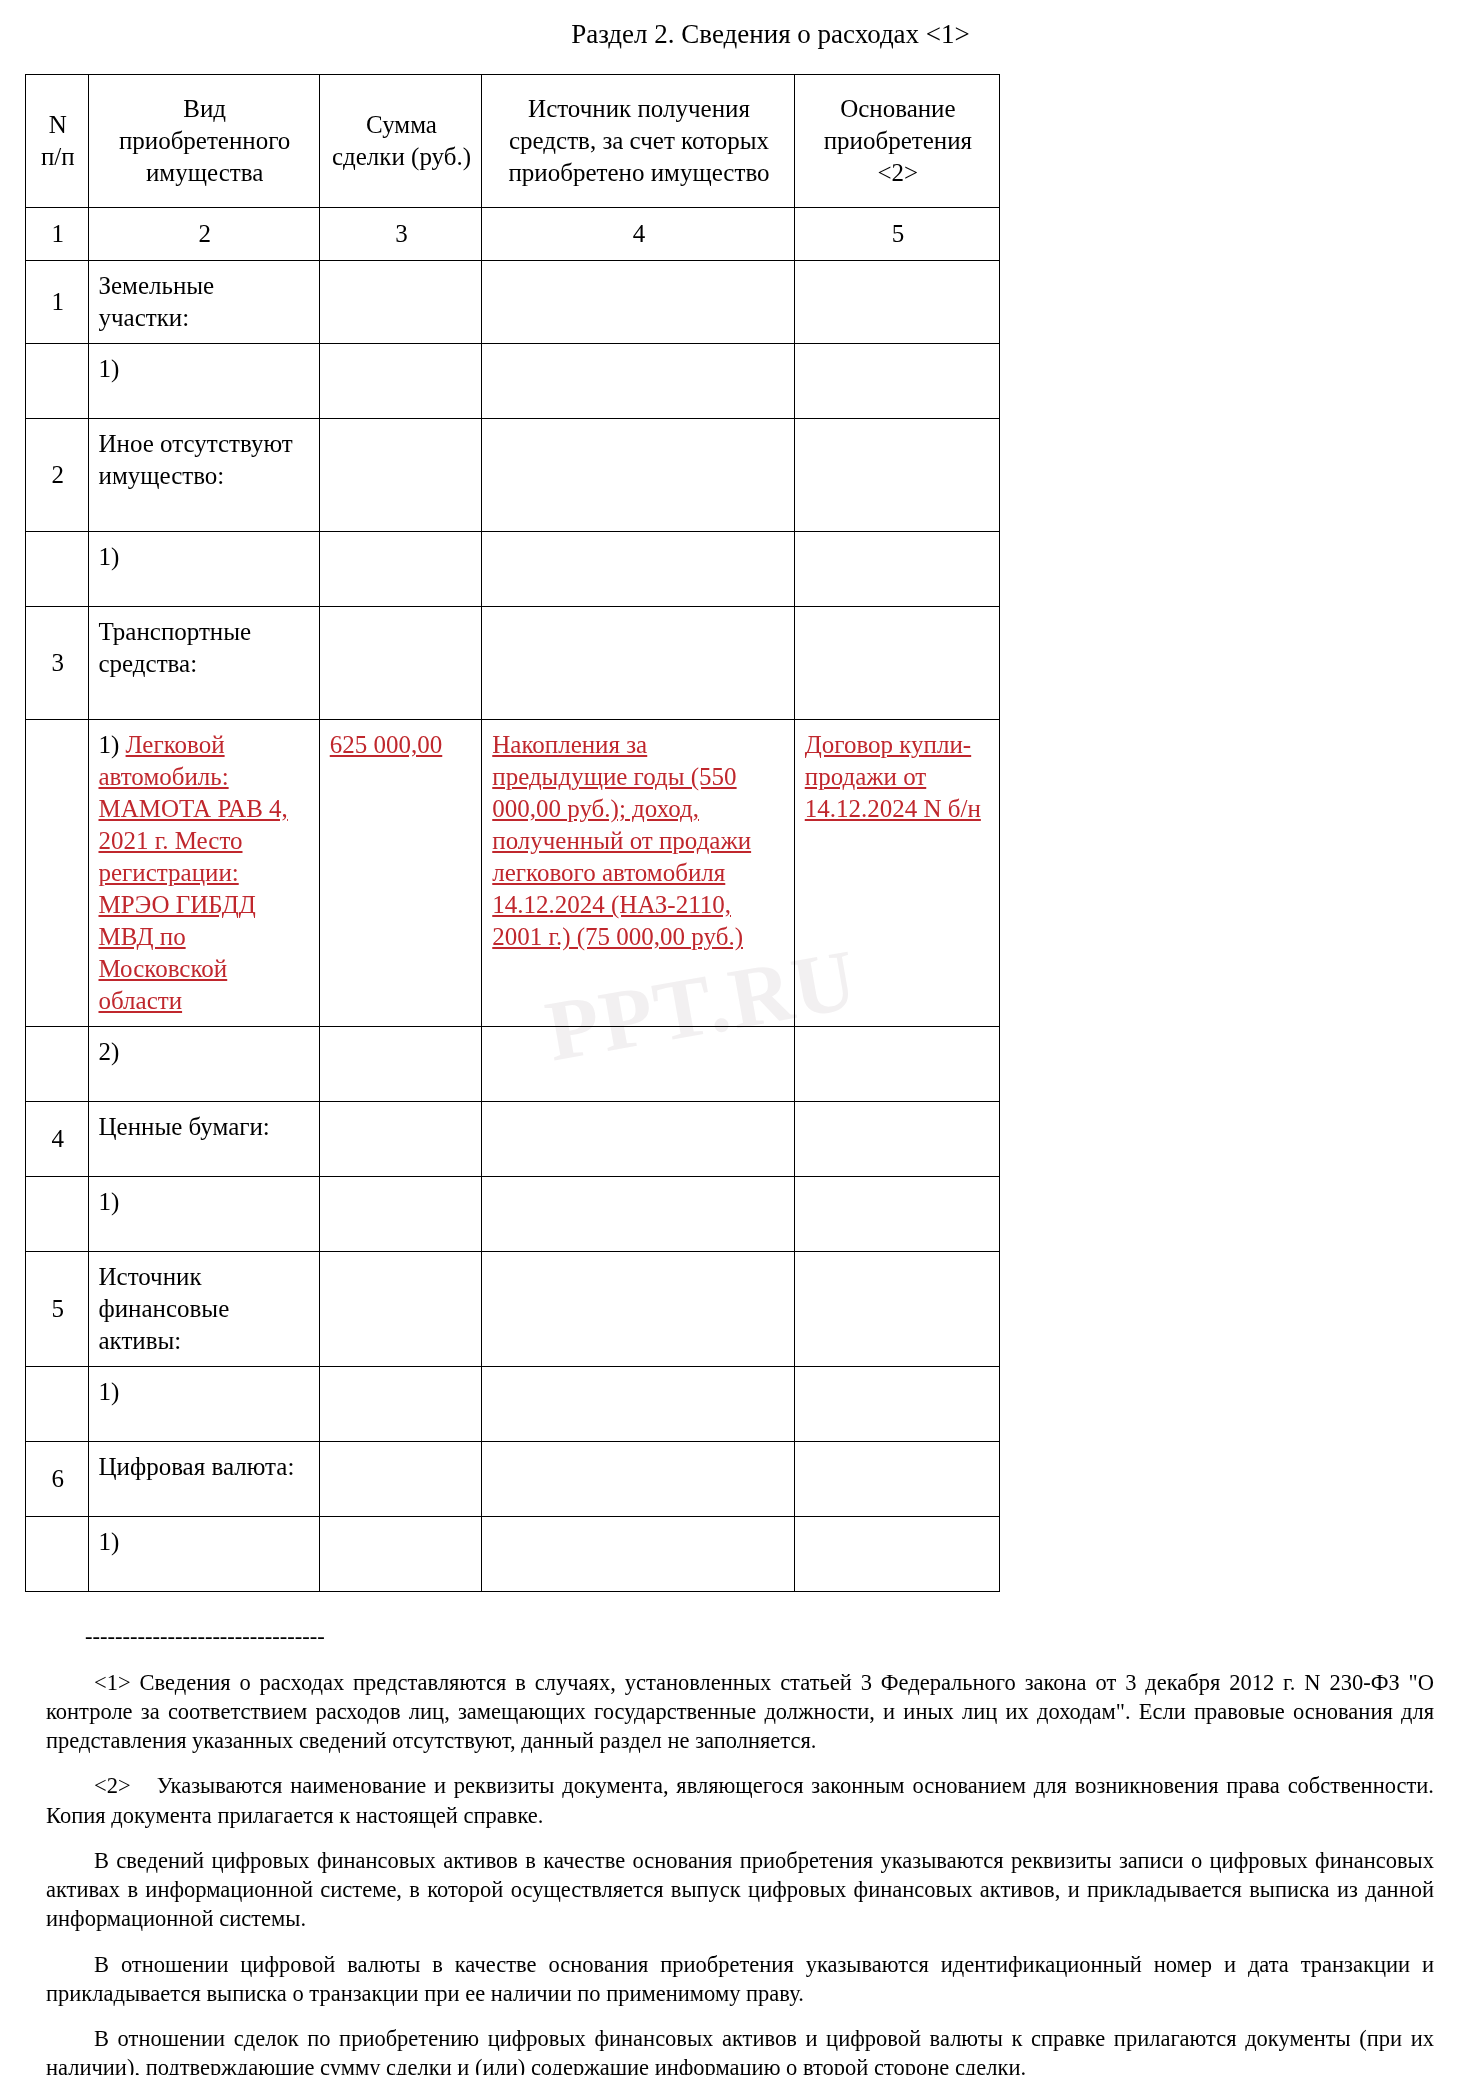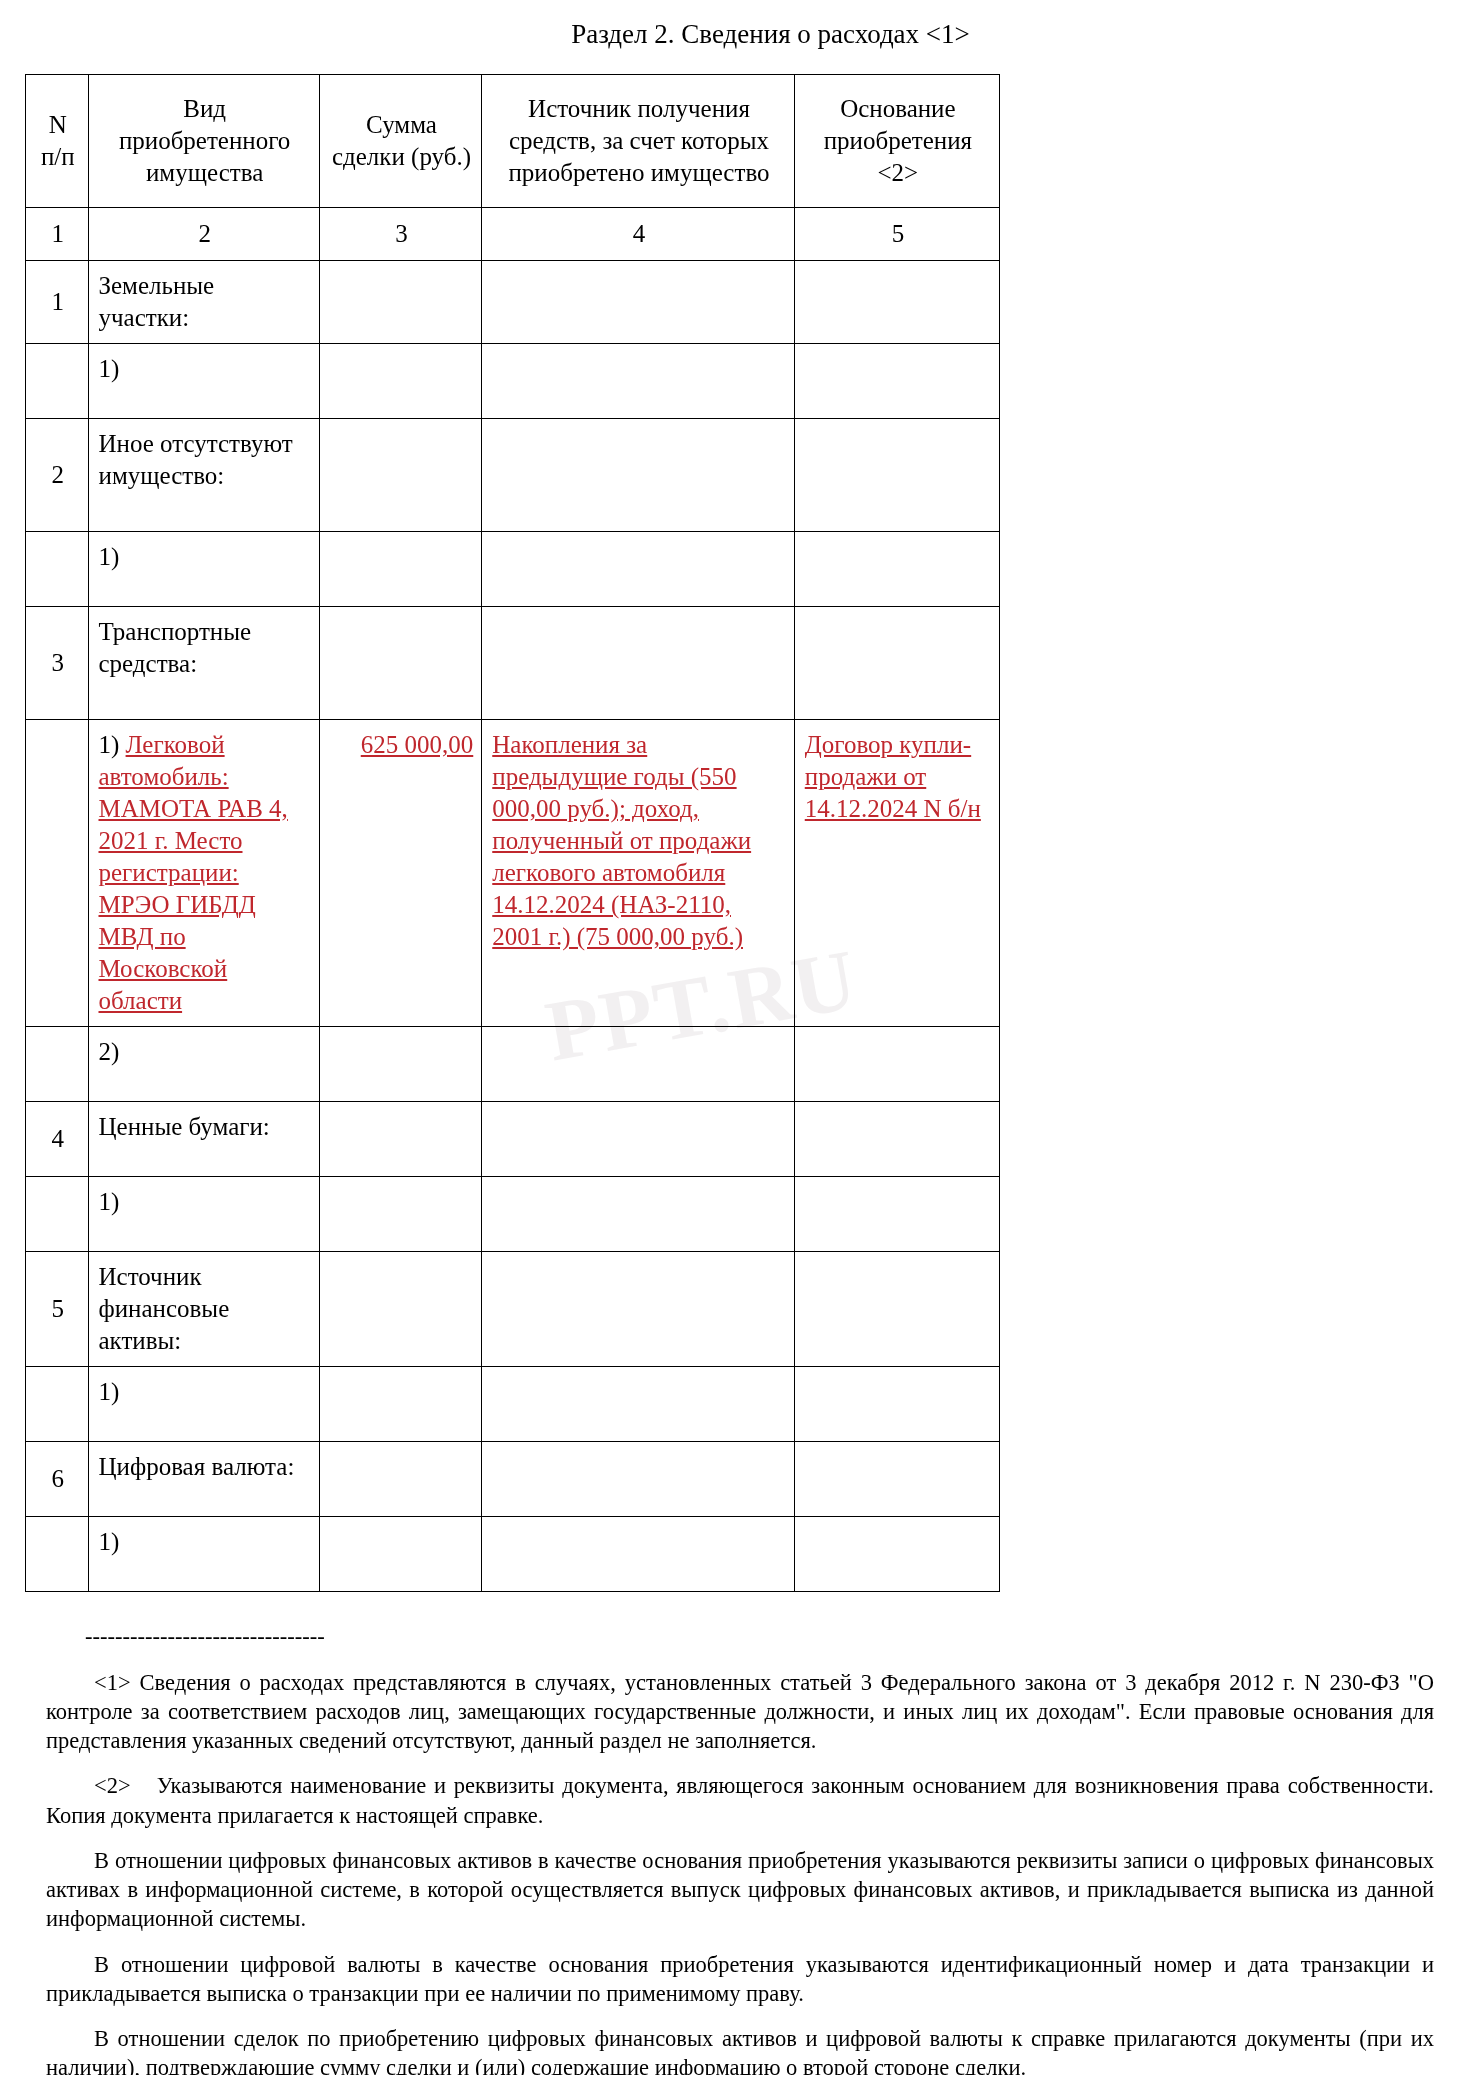--- a/index.html
+++ b/index.html
@@ -219,21 +219,21 @@
           <td class="idx tall-b">3</td>
           <td class="tall-b">Транспортные средства:</td>
           <td class="tall-b"></td>
           <td class="tall-b"></td>
           <td class="tall-b"></td>
         </tr>
 
         <tr>
           <td class="idx"></td>
           <td><span class="blk">1) </span><span class="red">Легковой автомобиль: МАМОТА РАВ 4, 2021 г. Место регистрации: МРЭО ГИБДД МВД по Московской области</span></td>
-          <td class="red" style="text-align:right;">625 000,00</td>
+          <td class="red" style="text-align:left;">625 000,00</td>
           <td class="red">Накопления за предыдущие годы (550 000,00 руб.); доход, полученный от продажи легкового автомобиля 14.12.2024 (НАЗ-2110, 2001 г.) (75 000,00 руб.)</td>
           <td class="red">Договор купли-продажи от 14.12.2024 N б/н</td>
         </tr>
 
         <tr>
           <td class="idx tall-a"></td>
           <td class="tall-a">2)</td>
           <td class="tall-a"></td>
           <td class="tall-a"></td>
           <td class="tall-a"></td>
@@ -285,18 +285,18 @@
         </tr>
 
       </tbody>
     </table>
   </div>
 
   <div class="footnotes">
     <div class="dashes">--------------------------------</div>
     <p class="fn-p">&lt;1&gt; Сведения о расходах представляются в случаях, установленных статьей 3 Федерального закона от 3 декабря 2012 г. N 230-ФЗ "О контроле за соответствием расходов лиц, замещающих государственные должности, и иных лиц их доходам". Если правовые основания для представления указанных сведений отсутствуют, данный раздел не заполняется.</p>
     <p class="fn-p"><span>&lt;2&gt;</span><span class="fn-marker-gap"></span><span>Указываются наименование и реквизиты документа, являющегося законным основанием для возникновения права собственности. Копия документа прилагается к настоящей справке.</span></p>
-    <p class="fn-p">В отношении цифровых финансовых активов в качестве основания приобретения указываются реквизиты записи о цифровых финансовых активах в информационной системе, в которой осуществляется выпуск цифровых финансовых активов, и прикладывается выписка из данной информационной системы.</p>
+    <p class="fn-p">В сведений цифровых финансовых активов в качестве основания приобретения указываются реквизиты записи о цифровых финансовых активах в информационной системе, в которой осуществляется выпуск цифровых финансовых активов, и прикладывается выписка из данной информационной системы.</p>
     <p class="fn-p">В отношении цифровой валюты в качестве основания приобретения указываются идентификационный номер и дата транзакции и прикладывается выписка о транзакции при ее наличии по применимому праву.</p>
     <p class="fn-p">В отношении сделок по приобретению цифровых финансовых активов и цифровой валюты к справке прилагаются документы (при их наличии), подтверждающие сумму сделки и (или) содержащие информацию о второй стороне сделки.</p>
   </div>
 
 </div>
 
 </body></html>

